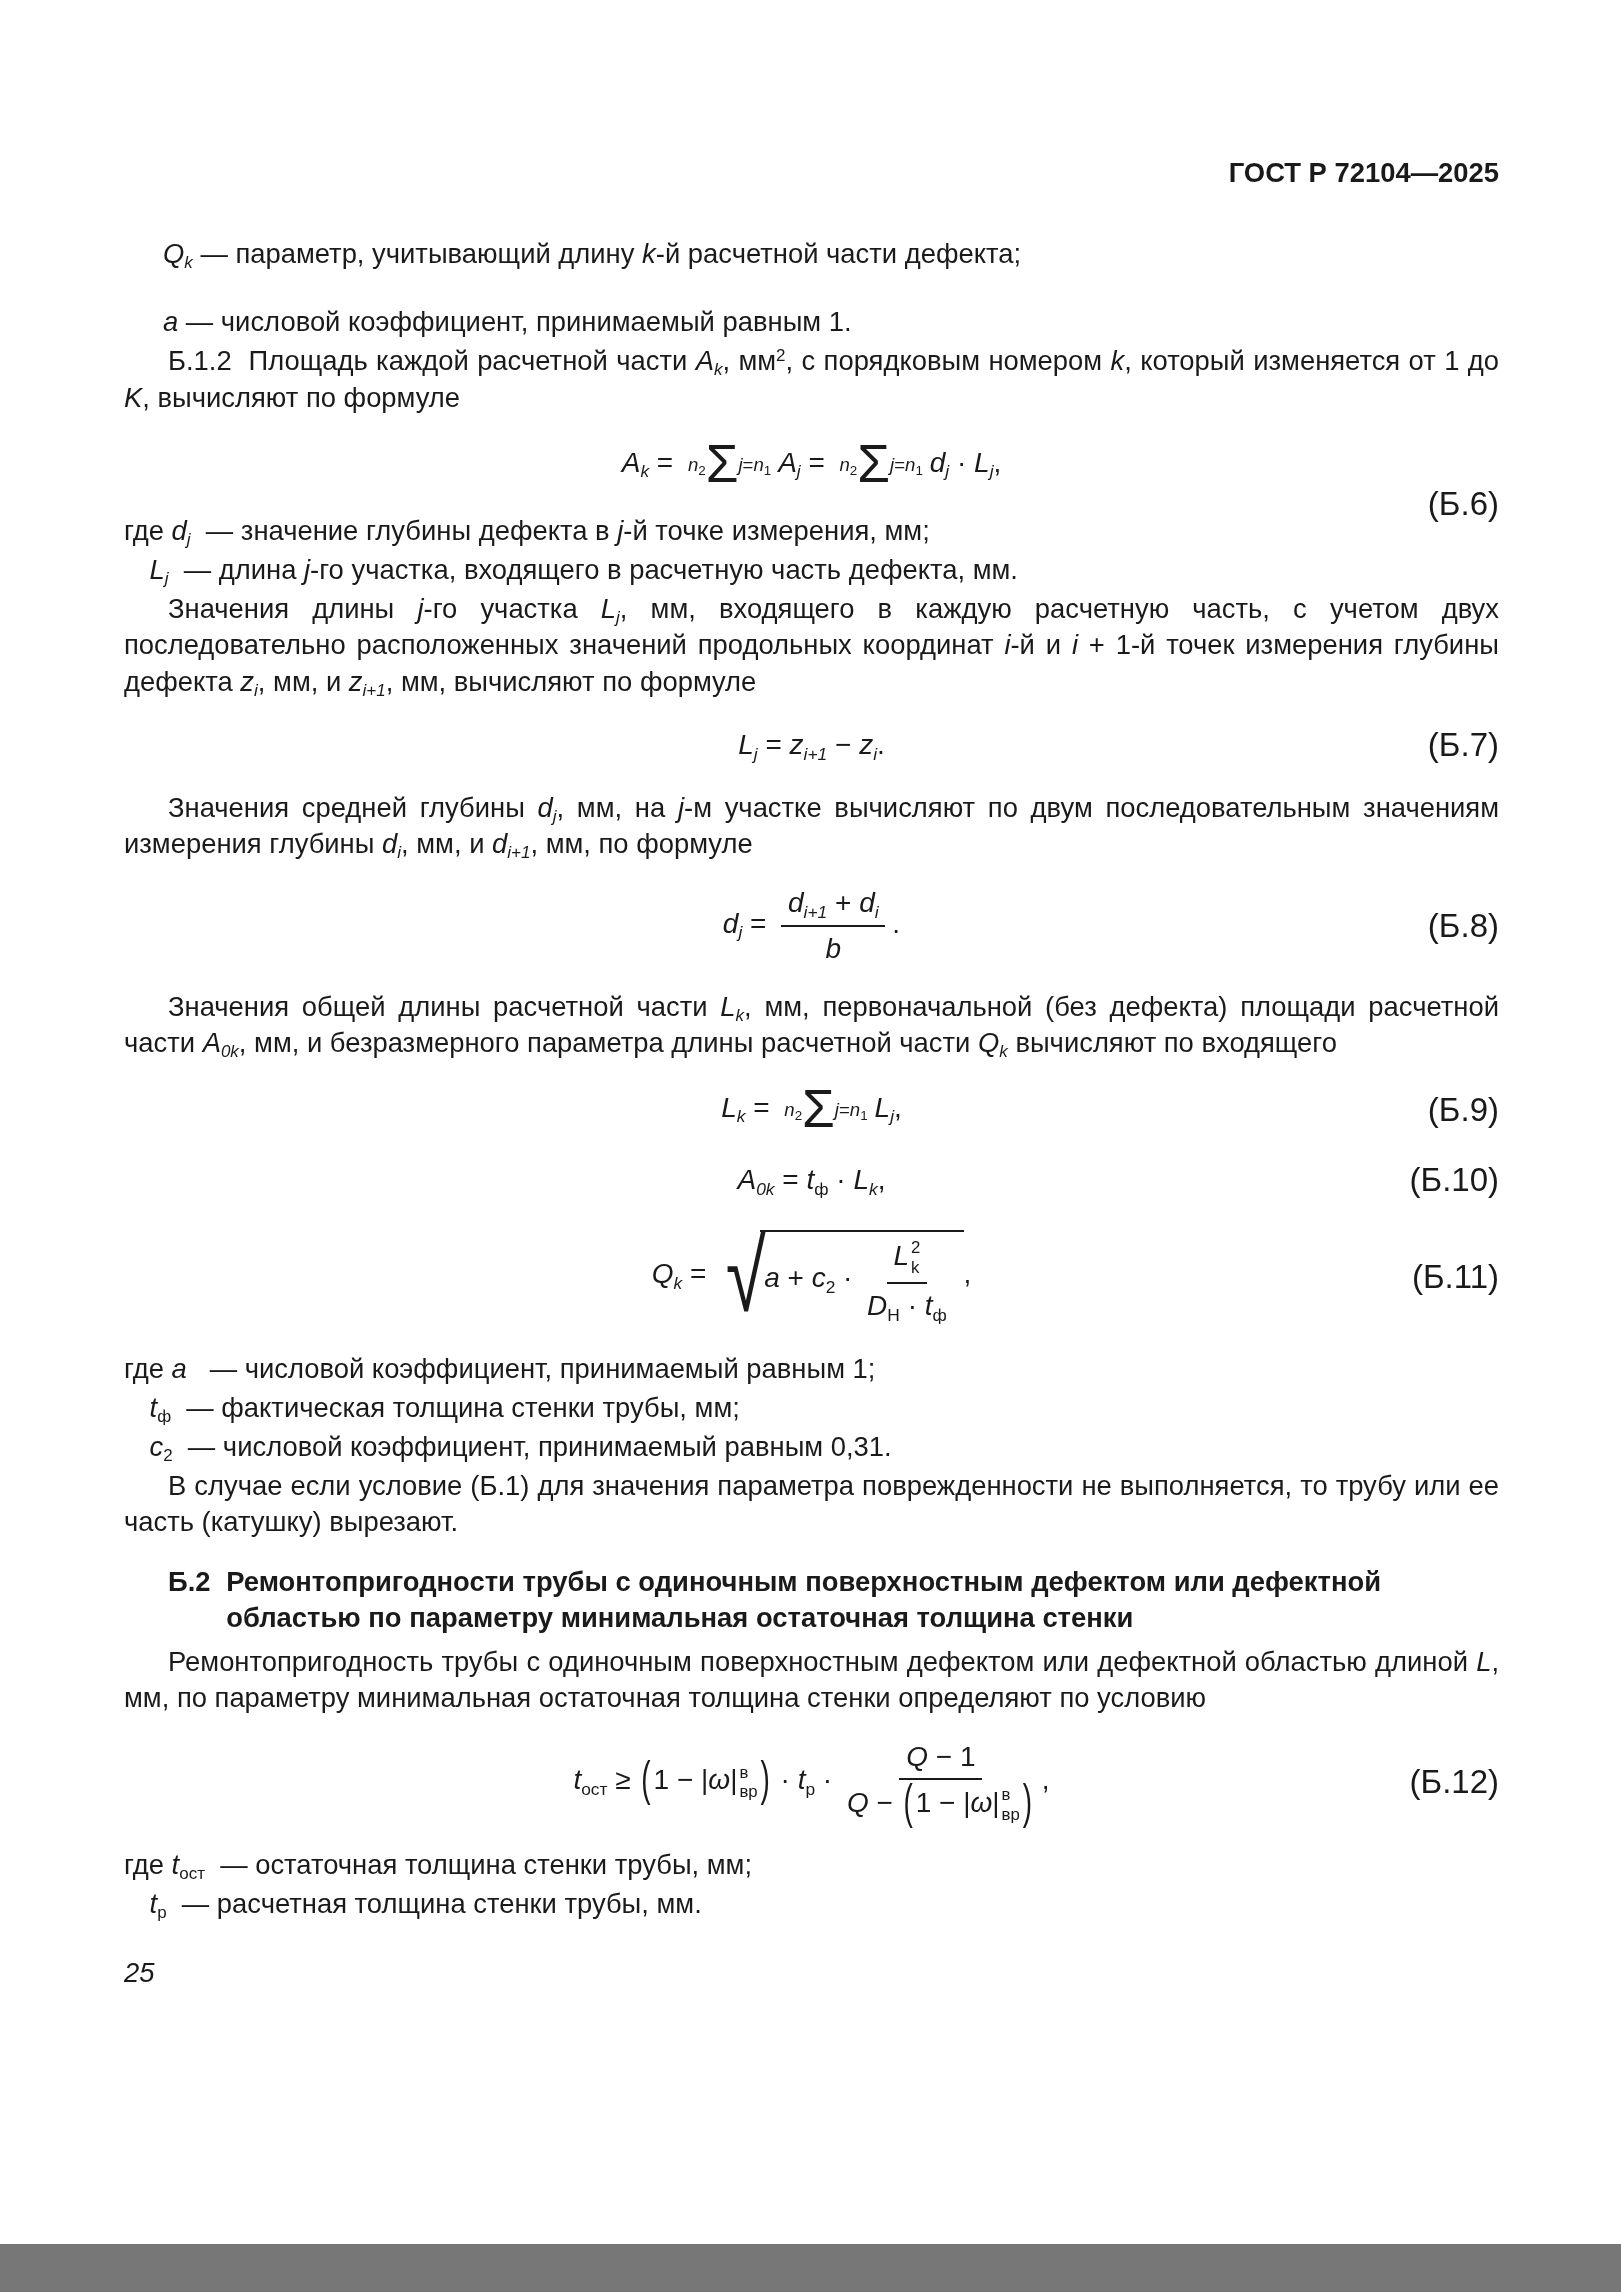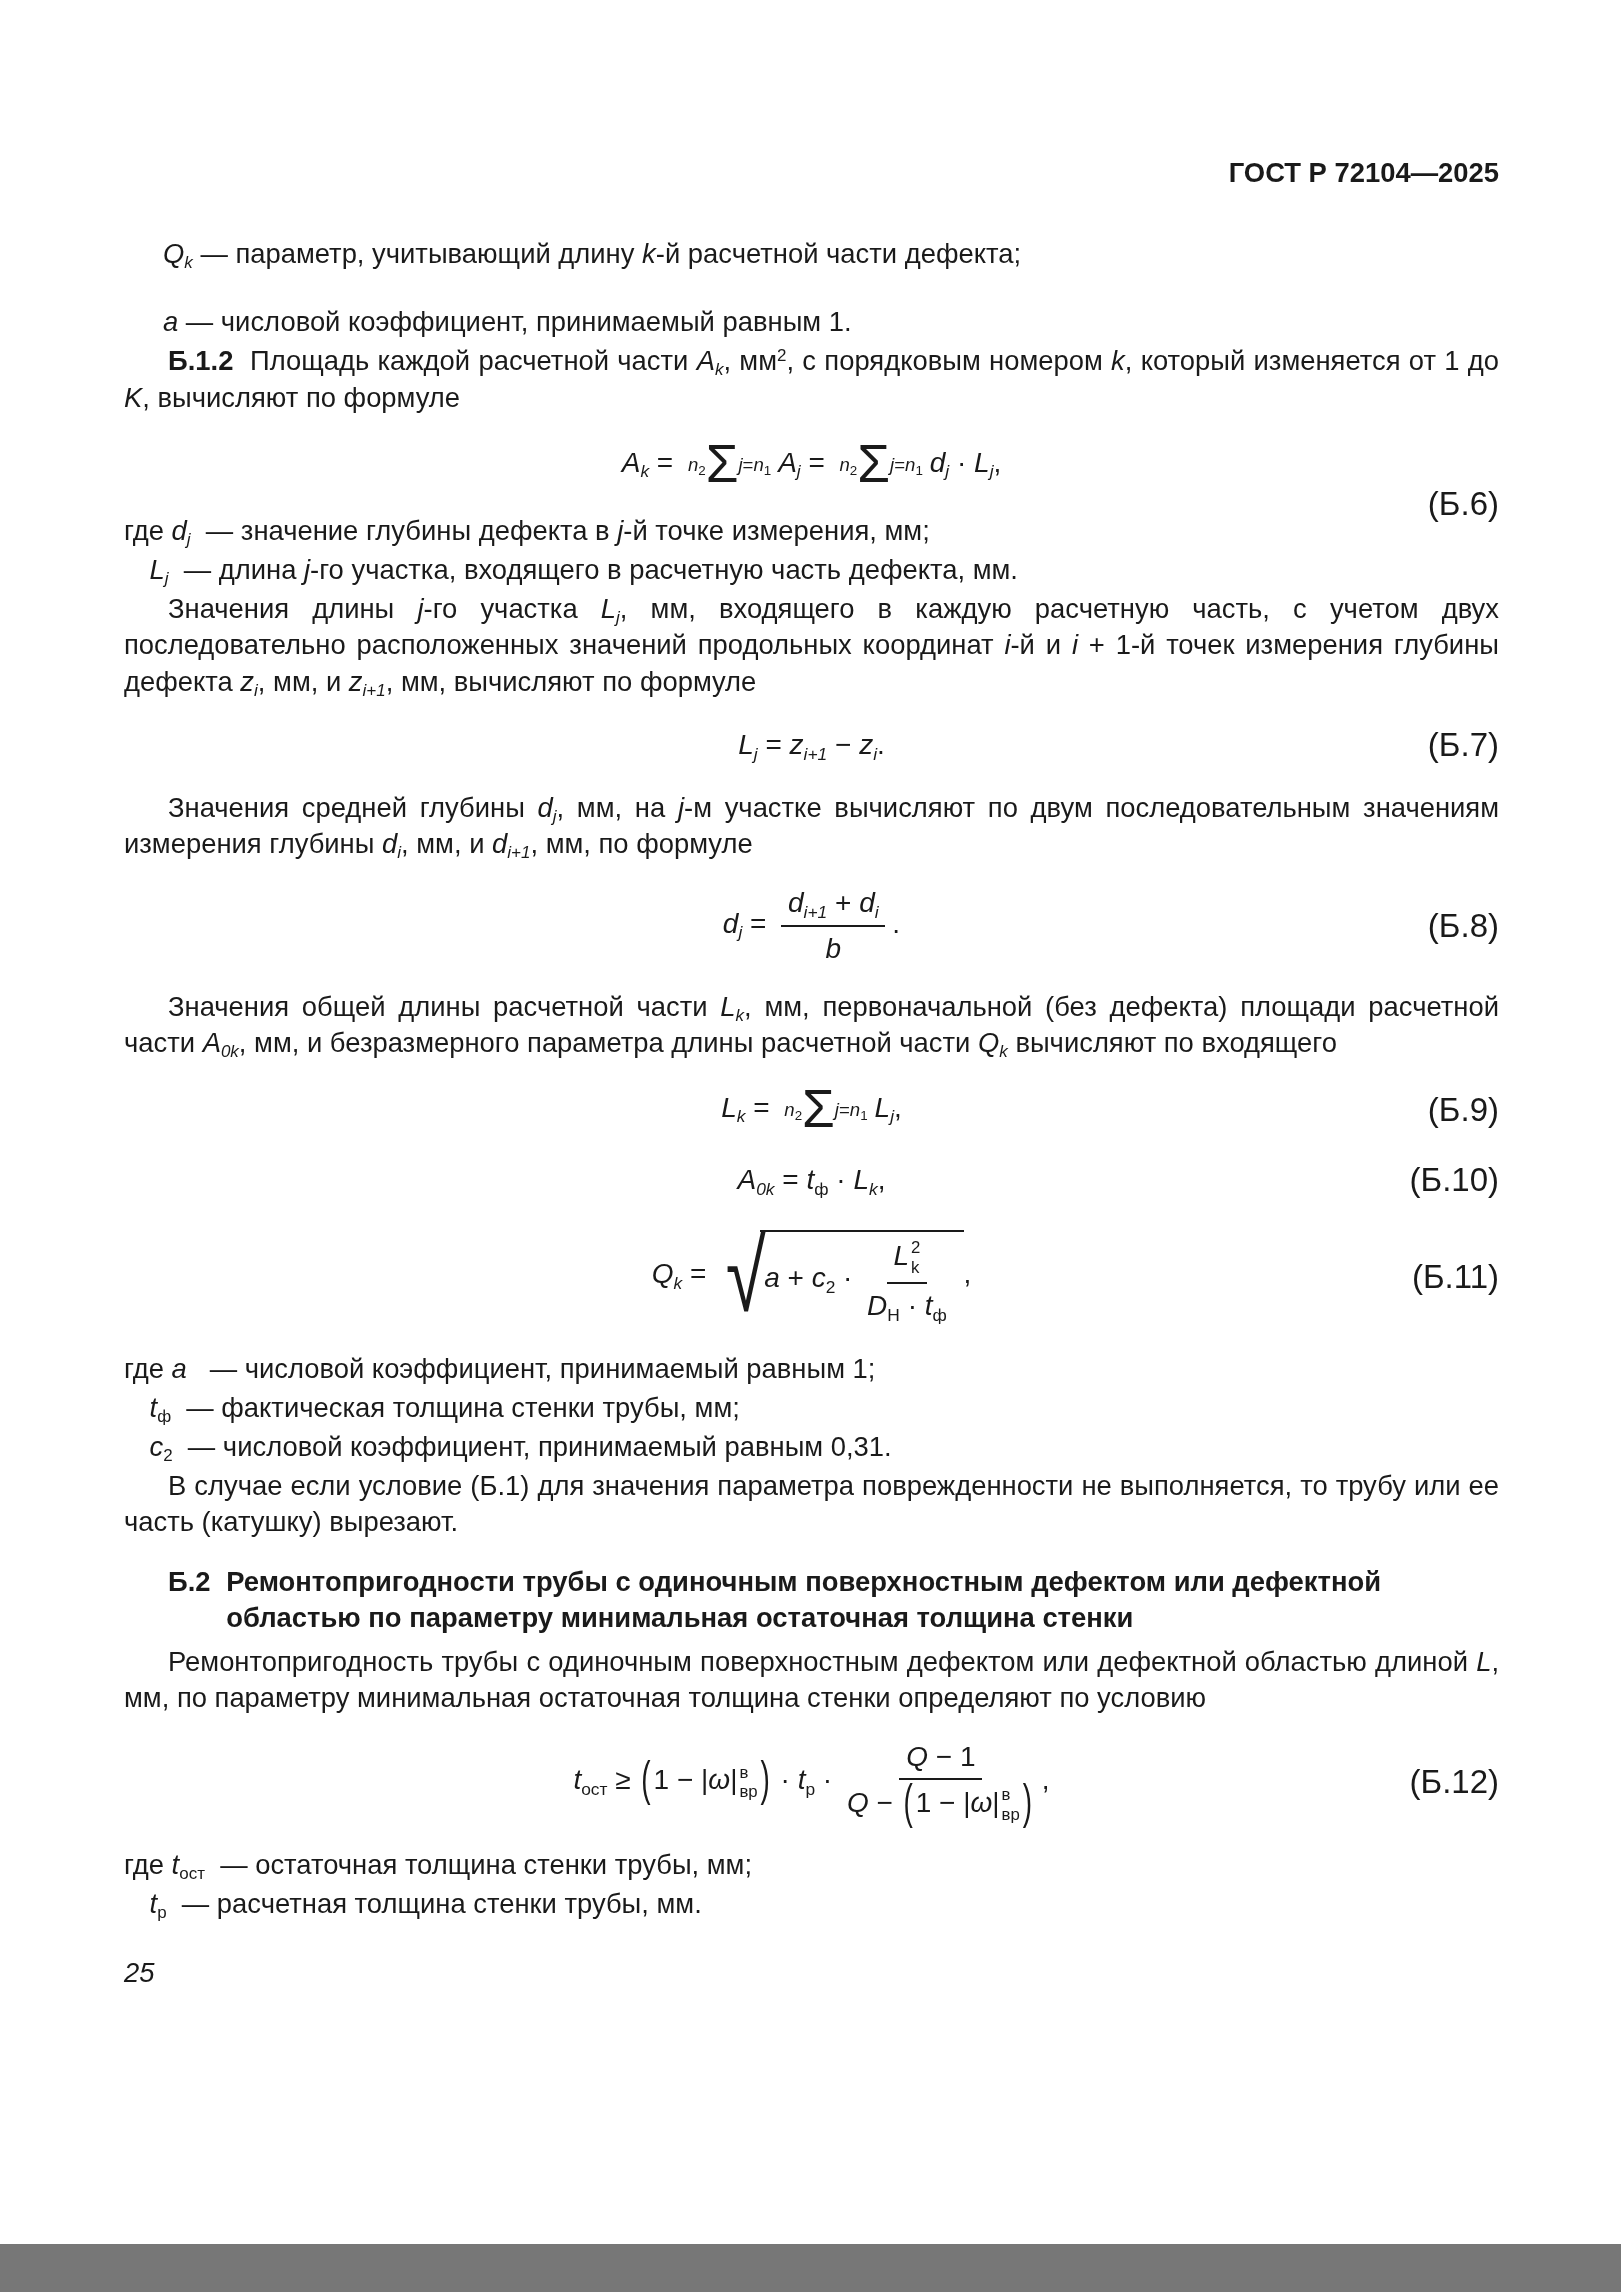--- a/index.html
+++ b/index.html
@@ -8,21 +8,21 @@
     font-family:"Liberation Sans",sans-serif;font-size:27.4px;line-height:1.32;
     box-sizing:border-box;padding:155px 122px 0 124px;position:relative;
     margin:0 auto;overflow:hidden;
   }
   .doc-header{text-align:right;font-weight:bold;margin-bottom:45px;}
   .p{text-align:justify;text-indent:44px;margin:2.9px 0;}
   .def{text-align:justify;margin:2.9px 0;}
   .def.ind{padding-left:39px;margin-top:32px;}
   .def.ind2{padding-left:25.5px;}
   .it{font-style:italic;}
-  .bd{font-weight:bold;}
+  .bd{font-weight:normal;}
   sub,sup{font-size:0.62em;line-height:0;}
   sub{vertical-align:-0.32em;}
   sup{vertical-align:0.55em;}
   
   .formula-row{display:grid;grid-template-columns:1fr max-content 1fr;align-items:center;margin:23.5px 0;}
   .formula{grid-column:2;font-size:28px;white-space:nowrap;}
   .fnum{grid-column:3;justify-self:end;font-size:33px;}
   .fnum.low{position:relative;top:39px;}
   .sum{display:inline-flex;align-items:center;vertical-align:middle;margin:0 6.9px;line-height:1;}
   .sum .lim{font-size:18.6px;line-height:1.25;}

